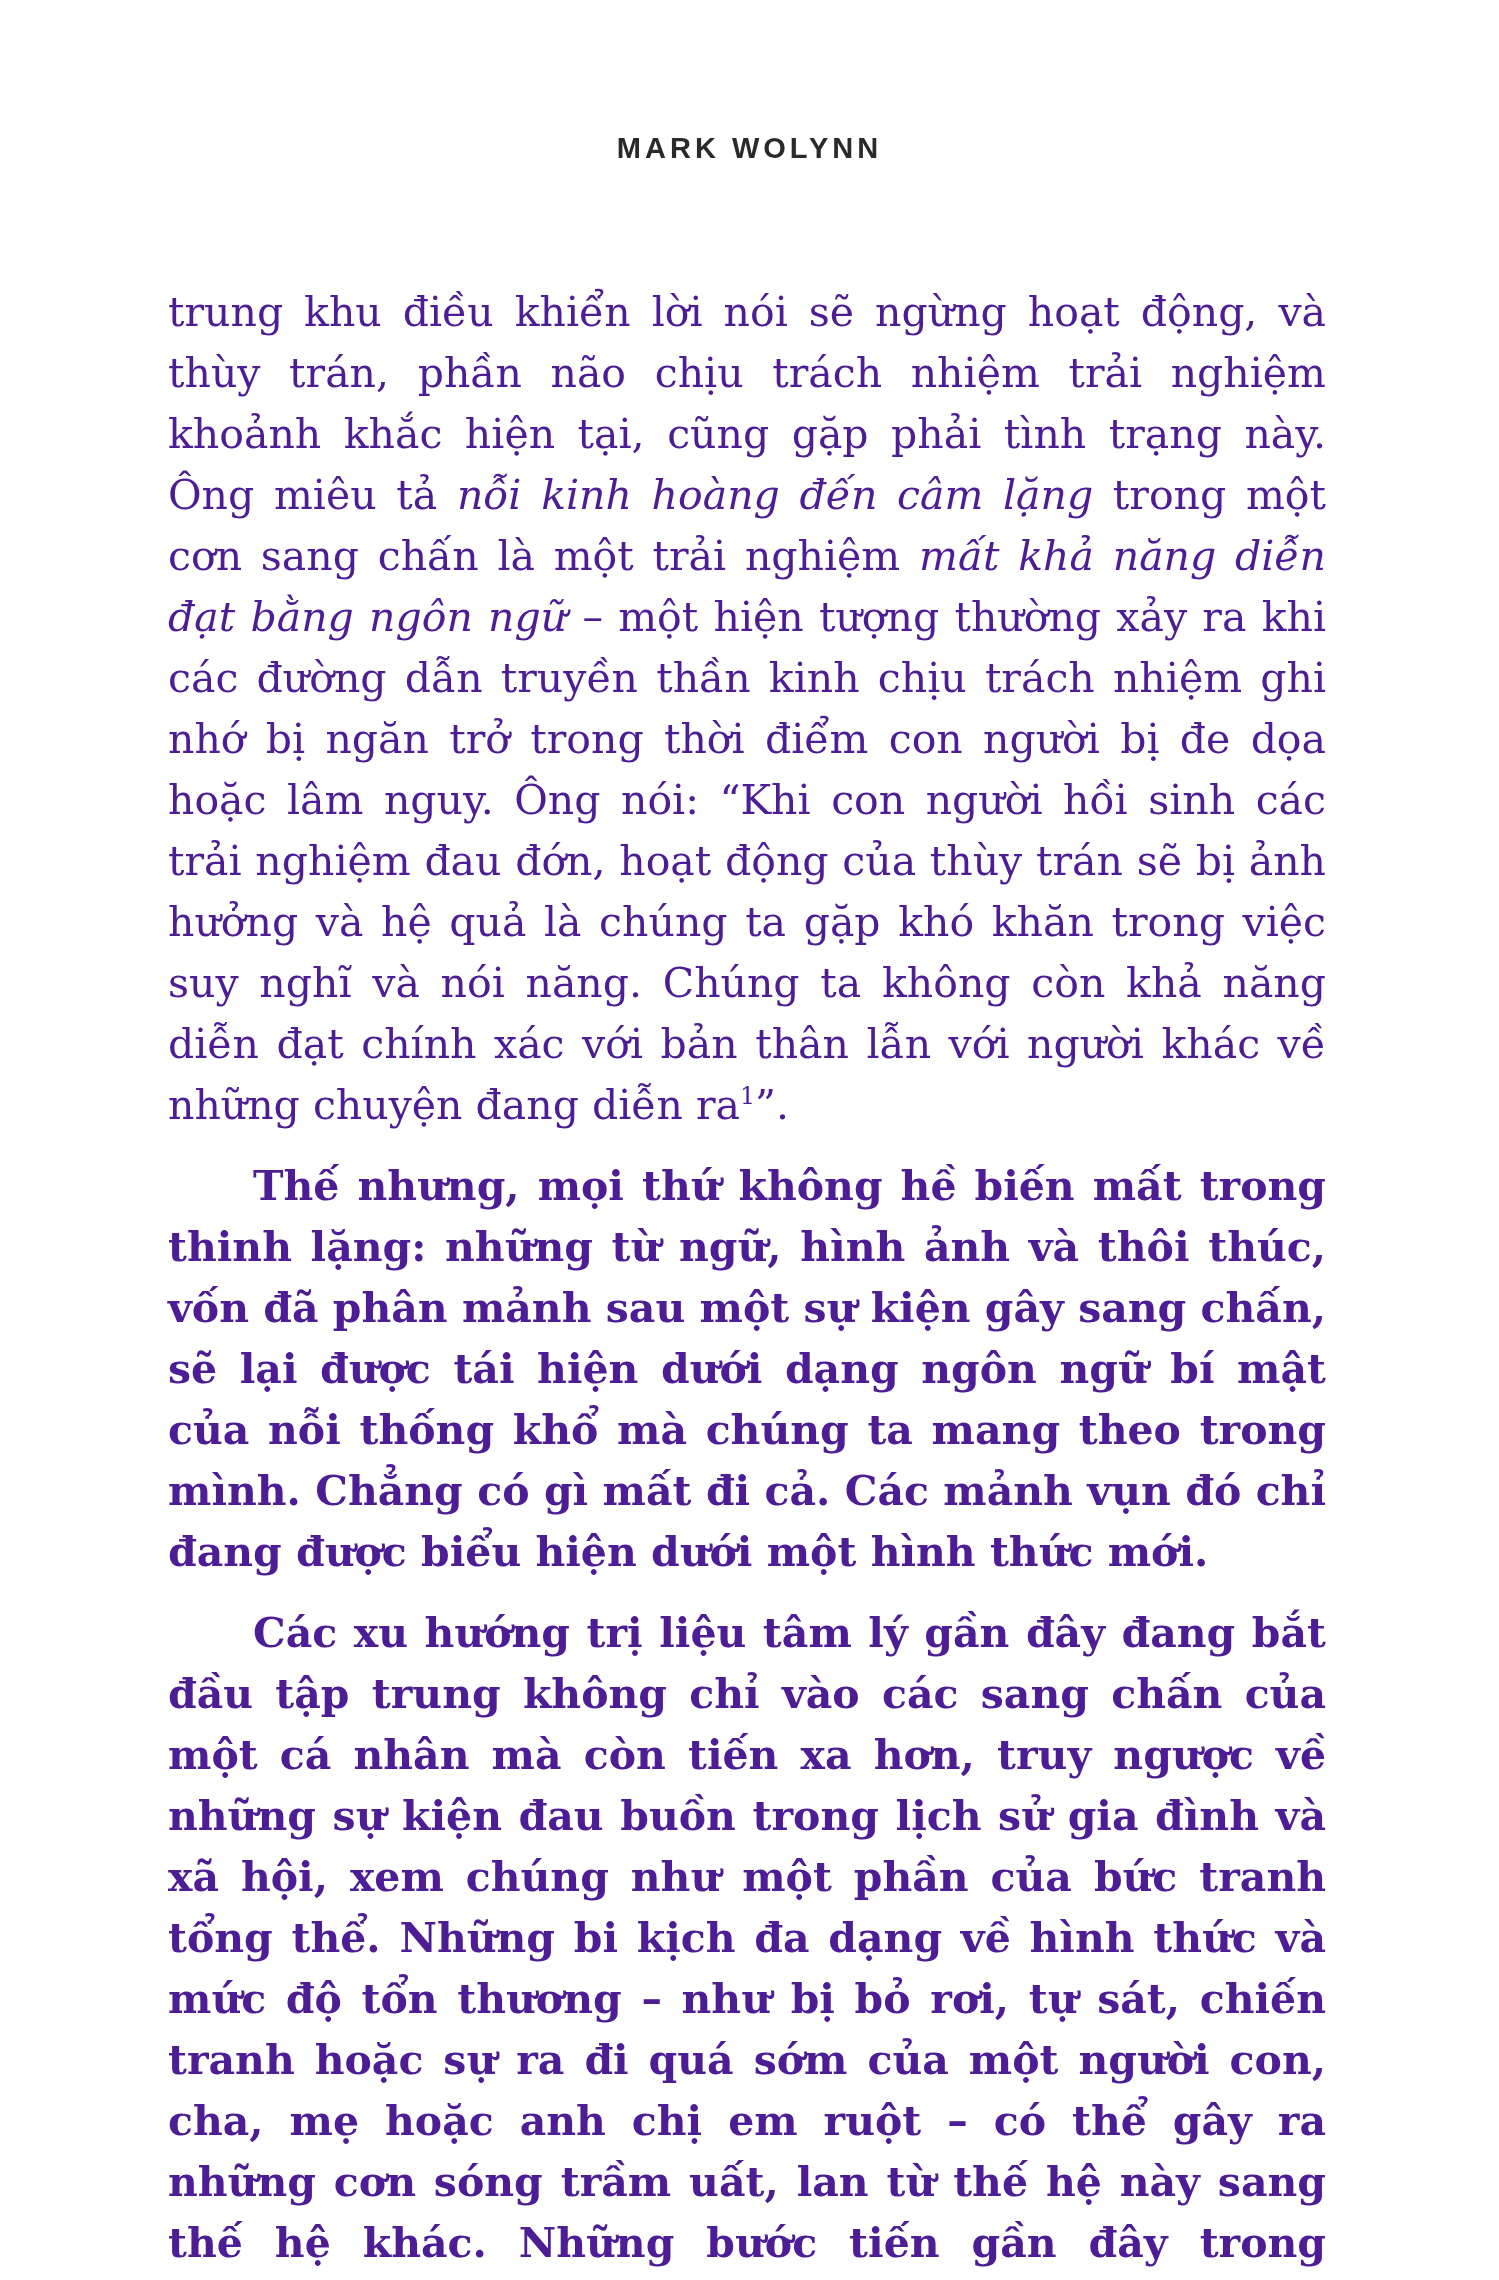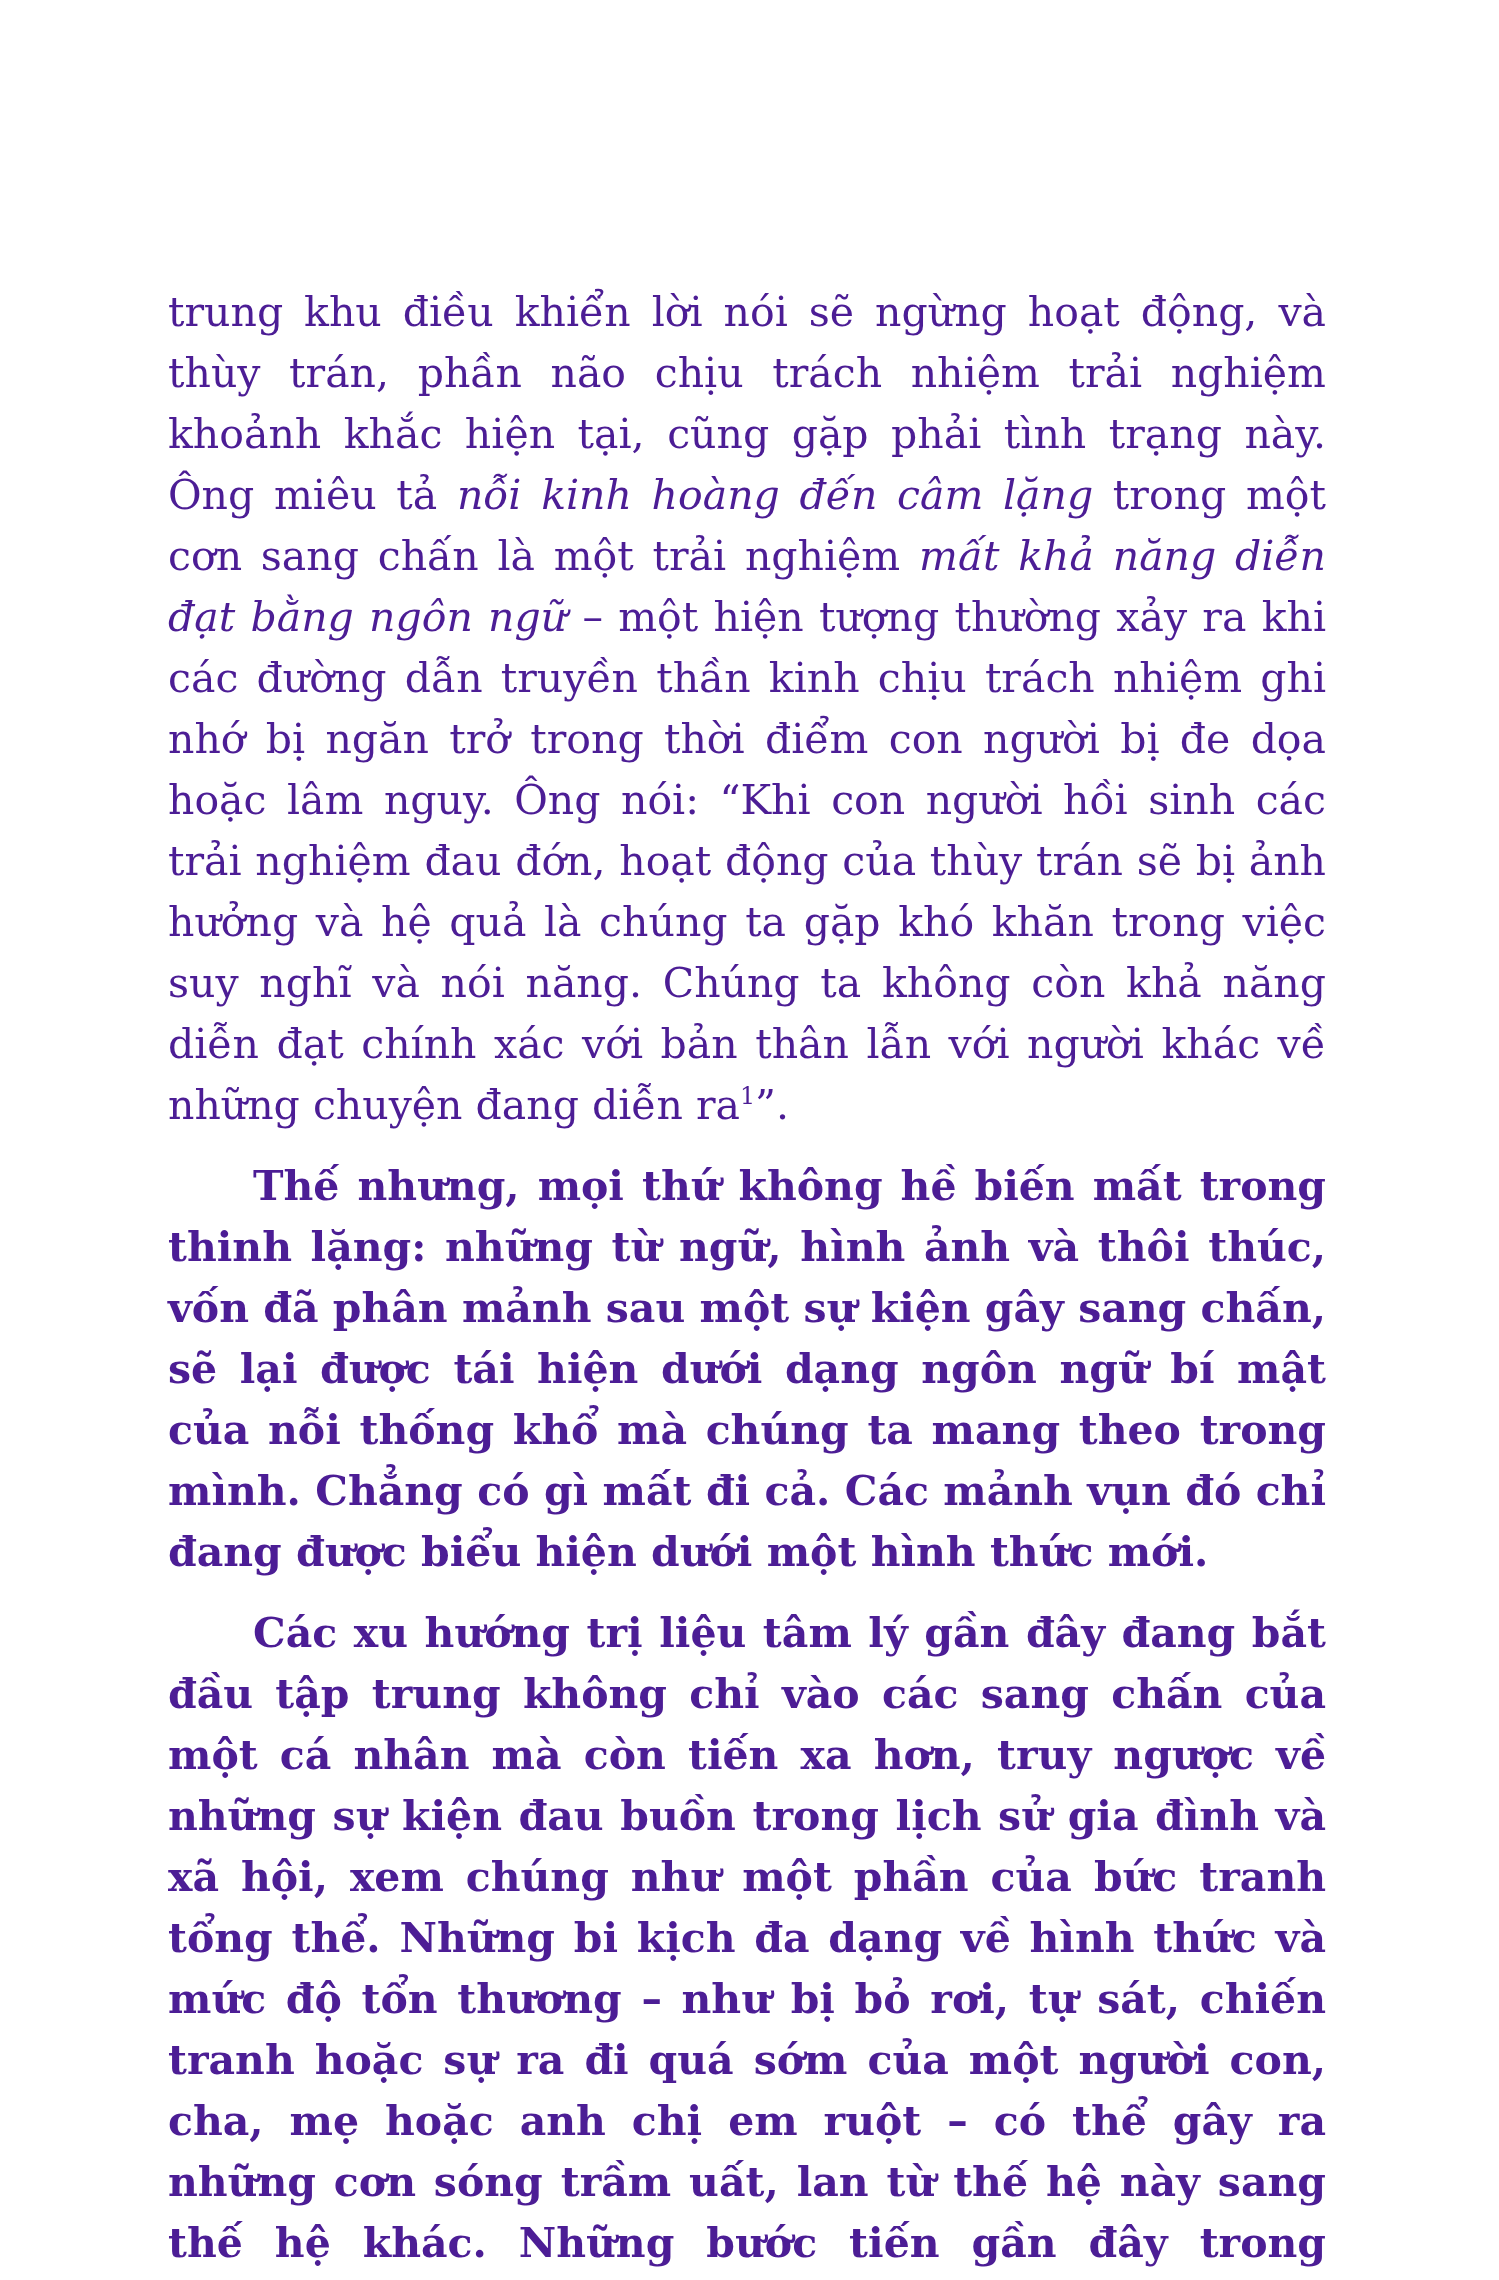--- a/index.html
+++ b/index.html
@@ -63,20 +63,21 @@
     font-family: "DejaVu Serif", "Liberation Serif", serif;
     font-size: 36px;
     color: #1b1b1b;
   }
 </style>
 </head>
 <body>
 
 <div class="page">
 
+  <div class="running-header">MARK WOLYNN</div>
 
   <div class="page-body">
 
     <p class="para"><span>trung khu điều khiển lời nói sẽ ngừng hoạt động, và thùy trán, phần não chịu trách nhiệm trải nghiệm khoảnh khắc hiện tại, cũng gặp phải tình trạng này. Ông miêu tả </span><em>nỗi kinh hoàng đến câm lặng</em><span> trong một cơn sang chấn là một trải nghiệm </span><em>mất khả năng diễn đạt bằng ngôn ngữ</em><span> – một hiện tượng thường xảy ra khi các đường dẫn truyền thần kinh chịu trách nhiệm ghi nhớ bị ngăn trở trong thời điểm con người bị đe dọa hoặc lâm nguy. Ông nói: “Khi con người hồi sinh các trải nghiệm đau đớn, hoạt động của thùy trán sẽ bị ảnh hưởng và hệ quả là chúng ta gặp khó khăn trong việc suy nghĩ và nói năng. Chúng ta không còn khả năng diễn đạt chính xác với bản thân lẫn với người khác về những chuyện đang diễn ra</span><sup class="footnote-sup">1</sup><span>”.</span></p>
 
     <p class="para indented">Thế nhưng, mọi thứ không hề biến mất trong thinh lặng: những từ ngữ, hình ảnh và thôi thúc, vốn đã phân mảnh sau một sự kiện gây sang chấn, sẽ lại được tái hiện dưới dạng ngôn ngữ bí mật của nỗi thống khổ mà chúng ta mang theo trong mình. Chẳng có gì mất đi cả. Các mảnh vụn đó chỉ đang được biểu hiện dưới một hình thức mới.</p>
 
     <p class="para indented">Các xu hướng trị liệu tâm lý gần đây đang bắt đầu tập trung không chỉ vào các sang chấn của một cá nhân mà còn tiến xa hơn, truy ngược về những sự kiện đau buồn trong lịch sử gia đình và xã hội, xem chúng như một phần của bức tranh tổng thể. Những bi kịch đa dạng về hình thức và mức độ tổn thương – như bị bỏ rơi, tự sát, chiến tranh hoặc sự ra đi quá sớm của một người con, cha, mẹ hoặc anh chị em ruột – có thể gây ra những cơn sóng trầm uất, lan từ thế hệ này sang thế hệ khác. Những bước tiến gần đây trong ngành sinh học</p>
 
   </div>

